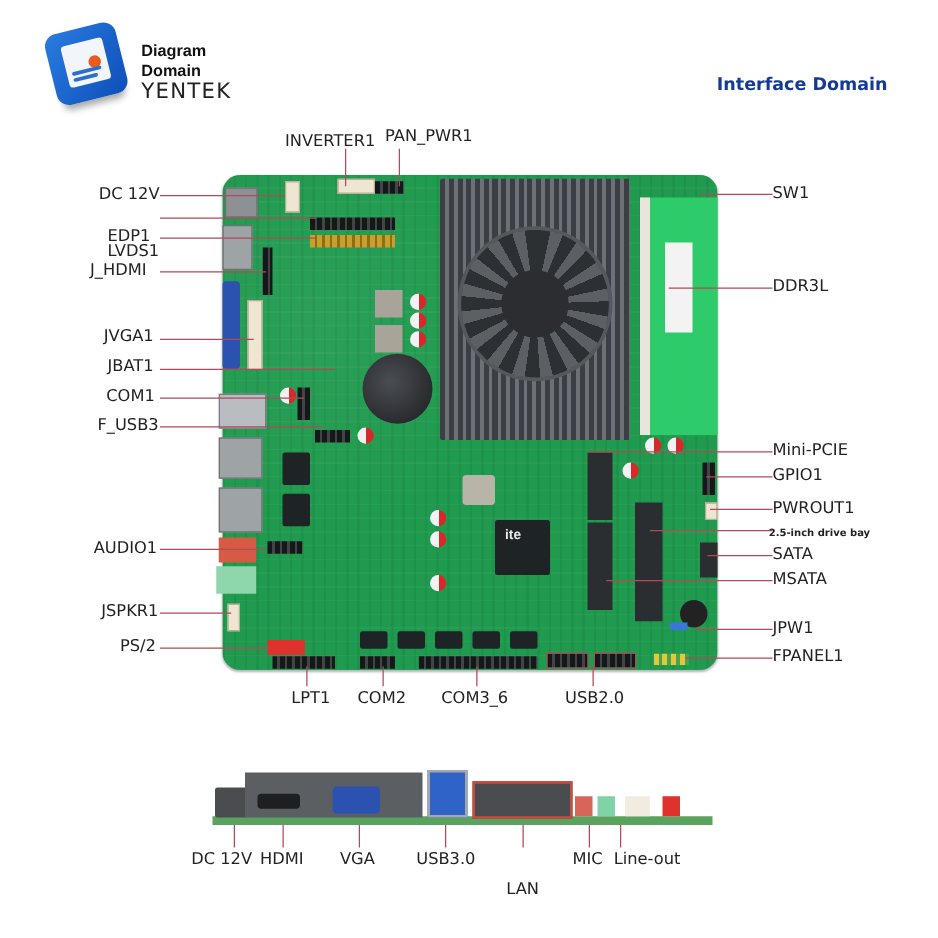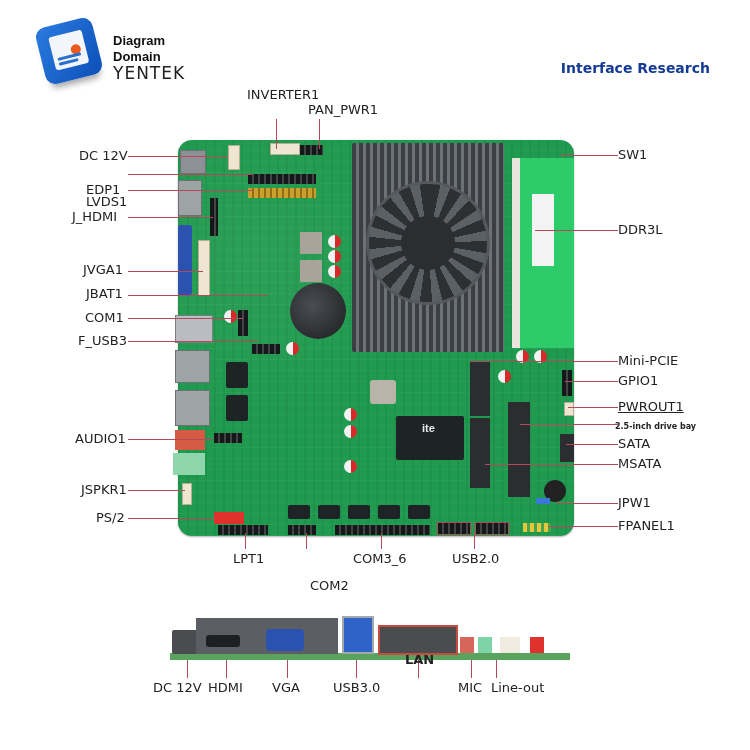--- a/index.html
+++ b/index.html
@@ -30,21 +30,21 @@
       repeating-linear-gradient(0deg, rgba(255,255,255,0.04) 0 1px, transparent 1px 11px);
     box-shadow: 0 1px 2px rgba(0,0,0,0.3); }
   .part { position: absolute; }
   .heatsink { left: 174px; top: 3px; width: 152px; height: 209px; background: repeating-linear-gradient(90deg, #3b3f43 0 4px, #6c7177 4px 7px); border-radius: 2px; }
   .fan { position: absolute; left: 17px; top: 41px; width: 118px; height: 118px; border-radius: 50%; background: repeating-conic-gradient(#2d3033 0 12deg, #5b6065 12deg 22deg); box-shadow: 0 0 0 3px #55595e; }
   .fan-hub { position: absolute; left: 32px; top: 32px; width: 54px; height: 54px; border-radius: 50%; background: #2b2d30; }
   .ram-slot { left: 334px; top: 18px; width: 62px; height: 190px; background: #2ecb6a; border-left: 8px solid #e8e6dc; }
   .ram-label { position: absolute; left: 12px; top: 36px; width: 22px; height: 72px; background: #f3f3f3; }
   .battery { left: 112px; top: 143px; width: 56px; height: 56px; border-radius: 50%; background: radial-gradient(circle at 40% 40%, #4a4d52, #1c1d20); }
   .chip { background: #1e2326; border-radius: 2px; }
-  .ite { left: 218px; top: 276px; width: 68px; height: 44px; padding-left: 18px; }
+  .ite { left: 218px; top: 276px; width: 44px; height: 44px; }
   .cap { width: 13px; height: 13px; border-radius: 50%; background: linear-gradient(90deg, #f2f2f2 55%, #d8282a 55%); }
   .hdr { background: repeating-linear-gradient(90deg, #15181a 0 4px, #444 4px 6px); }
   .hdr-gold { background: repeating-linear-gradient(90deg, #c9a02c 0 4px, #8d6d16 4px 6px); }
   .white-conn { background: #efe6d2; border: 1px solid #b8ad95; }
   .io { background: #9ea3a6; border: 1px solid #6d7174; }
   .vga { background: #2c52b0; border-radius: 3px; }
   .usb3 { background: #b9bdc2; border: 1px solid #7a7e82; }
   .audio-red { background: #d75a45; }
   .audio-green { background: #8fd6ac; }
   .msata { background: #2b2e31; }
@@ -64,21 +64,21 @@
     <div class="wave" style="top:22px;width:24px;"></div>
     <div class="wave" style="top:27px;width:20px;"></div>
   </div>
 </div>
 <div class="logo-text">
   <div>Diagram</div>
   <div>Domain</div>
 </div>
 <div class="logo-brand">YENTEK</div>
 
-<div class="title">Interface Research</div>
+<div class="title">Interface Domain</div>
 
 <div class="board">
 
   <div class="part io" style="left:2px;top:10px;width:26px;height:24px;background:#8d9094;"></div>
   <div class="part io" style="left:0;top:40px;width:24px;height:36px;"></div>
   <div class="part vga" style="left:0;top:85px;width:14px;height:70px;"></div>
   <div class="part usb3" style="left:-3px;top:175px;width:38px;height:28px;"></div>
   <div class="part io" style="left:-3px;top:210px;width:35px;height:33px;"></div>
   <div class="part io" style="left:-3px;top:250px;width:35px;height:36px;"></div>
   <div class="part audio-red" style="left:-3px;top:290px;width:30px;height:20px;"></div>
@@ -144,21 +144,21 @@
   <div class="part hdr" style="left:157px;top:385px;width:95px;height:10px;"></div>
   <div class="part hdr" style="left:260px;top:383px;width:32px;height:11px;outline:1px solid #b24a5a;"></div>
   <div class="part hdr" style="left:298px;top:383px;width:32px;height:11px;outline:1px solid #b24a5a;"></div>
   <div class="part chip" style="left:110px;top:365px;width:22px;height:14px;"></div>
   <div class="part chip" style="left:140px;top:365px;width:22px;height:14px;"></div>
   <div class="part chip" style="left:170px;top:365px;width:22px;height:14px;"></div>
   <div class="part chip" style="left:200px;top:365px;width:22px;height:14px;"></div>
   <div class="part chip" style="left:230px;top:365px;width:22px;height:14px;"></div>
 </div>
 
-<div class="lbl" style="left:228px;top:87px;margin-left:19px;">INVERTER1</div>
+<div class="lbl" style="left:228px;top:106px;">INVERTER1</div>
 <div class="lbl" style="left:308px;top:102px;">PAN_PWR1</div>
 <div class="line" style="left:276px;top:119px;width:1px;height:30px;"></div>
 <div class="line" style="left:319px;top:119px;width:1px;height:30px;"></div>
 
 <div class="lbl" style="left:79px;top:148px;">DC 12V</div>
 <div class="line" style="left:128px;top:156px;width:100px;height:1px;"></div>
 <div class="lbl" style="left:86px;top:182px;margin-top:12px;">LVDS1</div>
 <div class="line" style="left:128px;top:174px;width:125px;height:1px;"></div>
 <div class="lbl" style="left:86px;top:182px;">EDP1</div>
 <div class="line" style="left:128px;top:190px;width:125px;height:1px;"></div>
@@ -181,36 +181,36 @@
 
 <div class="line" style="left:560px;top:155px;width:58px;height:1px;"></div>
 <div class="lbl" style="left:618px;top:147px;">SW1</div>
 <div class="line" style="left:535px;top:230px;width:83px;height:1px;"></div>
 <div class="lbl" style="left:618px;top:222px;">DDR3L</div>
 <div class="line" style="left:470px;top:361px;width:148px;height:1px;"></div>
 <div class="lbl" style="left:618px;top:353px;">Mini-PCIE</div>
 <div class="line" style="left:565px;top:381px;width:53px;height:1px;"></div>
 <div class="lbl" style="left:618px;top:373px;">GPIO1</div>
 <div class="line" style="left:568px;top:407px;width:50px;height:1px;"></div>
-<div class="lbl" style="left:618px;top:399px;text-decoration:underline;">PWROUT1</div>
+<div class="lbl" style="left:618px;top:399px;">PWROUT1</div>
 <div class="line" style="left:520px;top:424px;width:98px;height:1px;"></div>
 <div class="lbl small" style="left:615px;top:419px;">2.5-inch drive bay</div>
 <div class="line" style="left:566px;top:444px;width:52px;height:1px;"></div>
 <div class="lbl" style="left:618px;top:436px;">SATA</div>
 <div class="line" style="left:485px;top:464px;width:133px;height:1px;"></div>
 <div class="lbl" style="left:618px;top:456px;">MSATA</div>
 <div class="line" style="left:556px;top:503px;width:62px;height:1px;"></div>
 <div class="lbl" style="left:618px;top:495px;">JPW1</div>
 <div class="line" style="left:548px;top:526px;width:70px;height:1px;"></div>
 <div class="lbl" style="left:618px;top:518px;">FPANEL1</div>
 
 <div class="line" style="left:245px;top:533px;width:1px;height:16px;"></div>
 <div class="lbl" style="left:233px;top:551px;">LPT1</div>
 <div class="line" style="left:306px;top:533px;width:1px;height:16px;"></div>
-<div class="lbl" style="left:286px;top:578px;margin-left:24px;">COM2</div>
+<div class="lbl" style="left:286px;top:551px;">COM2</div>
 <div class="line" style="left:381px;top:533px;width:1px;height:16px;"></div>
 <div class="lbl" style="left:353px;top:551px;">COM3_6</div>
 <div class="line" style="left:474px;top:533px;width:1px;height:16px;"></div>
 <div class="lbl" style="left:452px;top:551px;">USB2.0</div>
 
 <div class="rear">
   <div class="rear-pcb"></div>
   <div class="p" style="left:2px;top:15px;width:26px;height:24px;background:#4a4c4f;border-radius:2px;"></div>
   <div class="p" style="left:26px;top:3px;width:142px;height:36px;background:#5b5f63;"></div>
   <div class="p" style="left:36px;top:20px;width:34px;height:12px;background:#1e1f21;border-radius:3px;"></div>
@@ -227,15 +227,15 @@
 <div class="line" style="left:287px;top:660px;width:1px;height:18px;"></div>
 <div class="line" style="left:356px;top:660px;width:1px;height:18px;"></div>
 <div class="line" style="left:418px;top:660px;width:1px;height:18px;"></div>
 <div class="line" style="left:471px;top:660px;width:1px;height:18px;"></div>
 <div class="line" style="left:496px;top:660px;width:1px;height:18px;"></div>
 
 <div class="lbl" style="left:153px;top:680px;">DC 12V</div>
 <div class="lbl" style="left:208px;top:680px;">HDMI</div>
 <div class="lbl" style="left:272px;top:680px;">VGA</div>
 <div class="lbl" style="left:333px;top:680px;">USB3.0</div>
-<div class="lbl" style="left:405px;top:652px;font-weight:bold;">LAN</div>
+<div class="lbl" style="left:405px;top:704px;">LAN</div>
 <div class="lbl" style="left:458px;top:680px;text-align:right;">MIC</div>
 <div class="lbl" style="left:491px;top:680px;">Line-out</div>
 
 </body></html>

